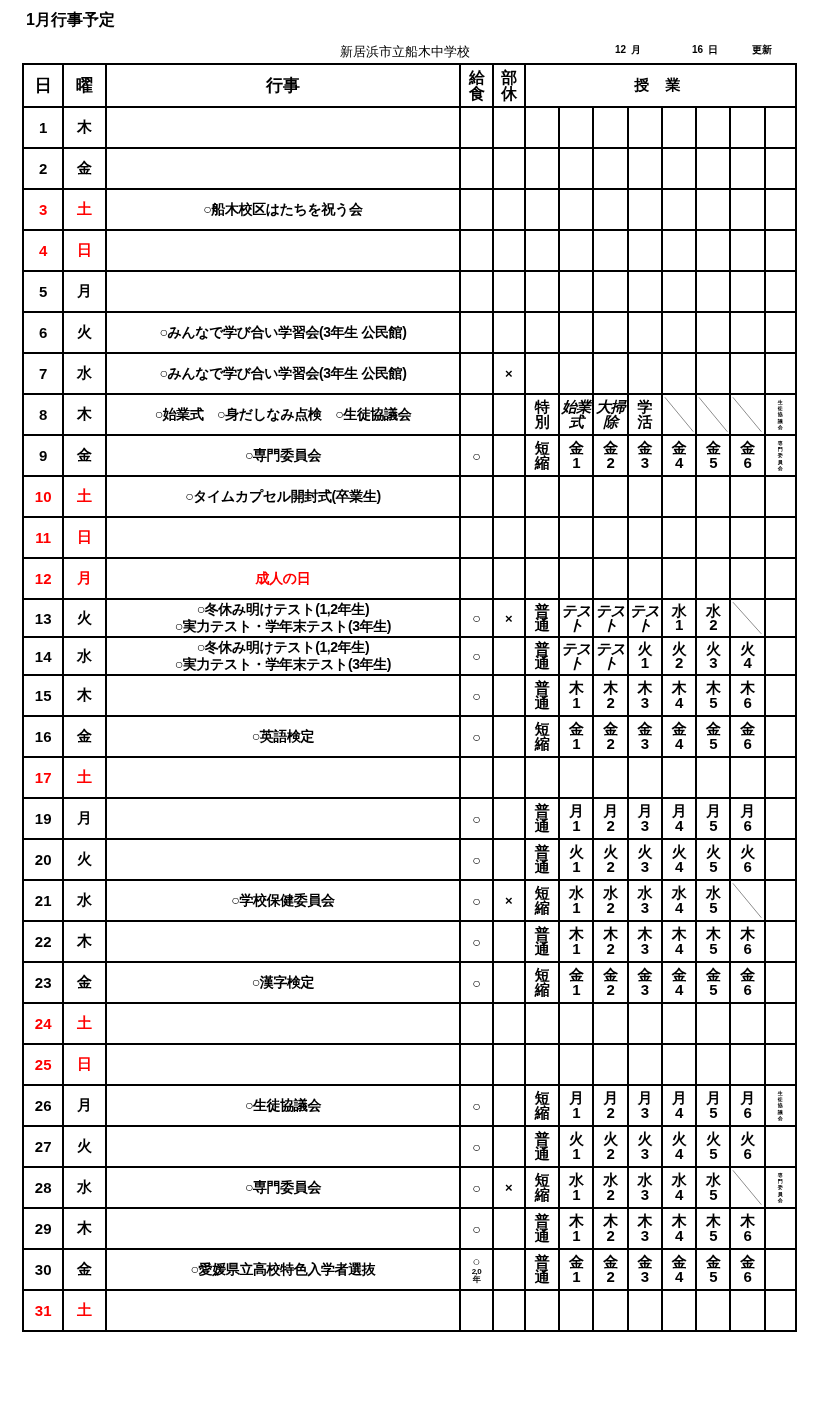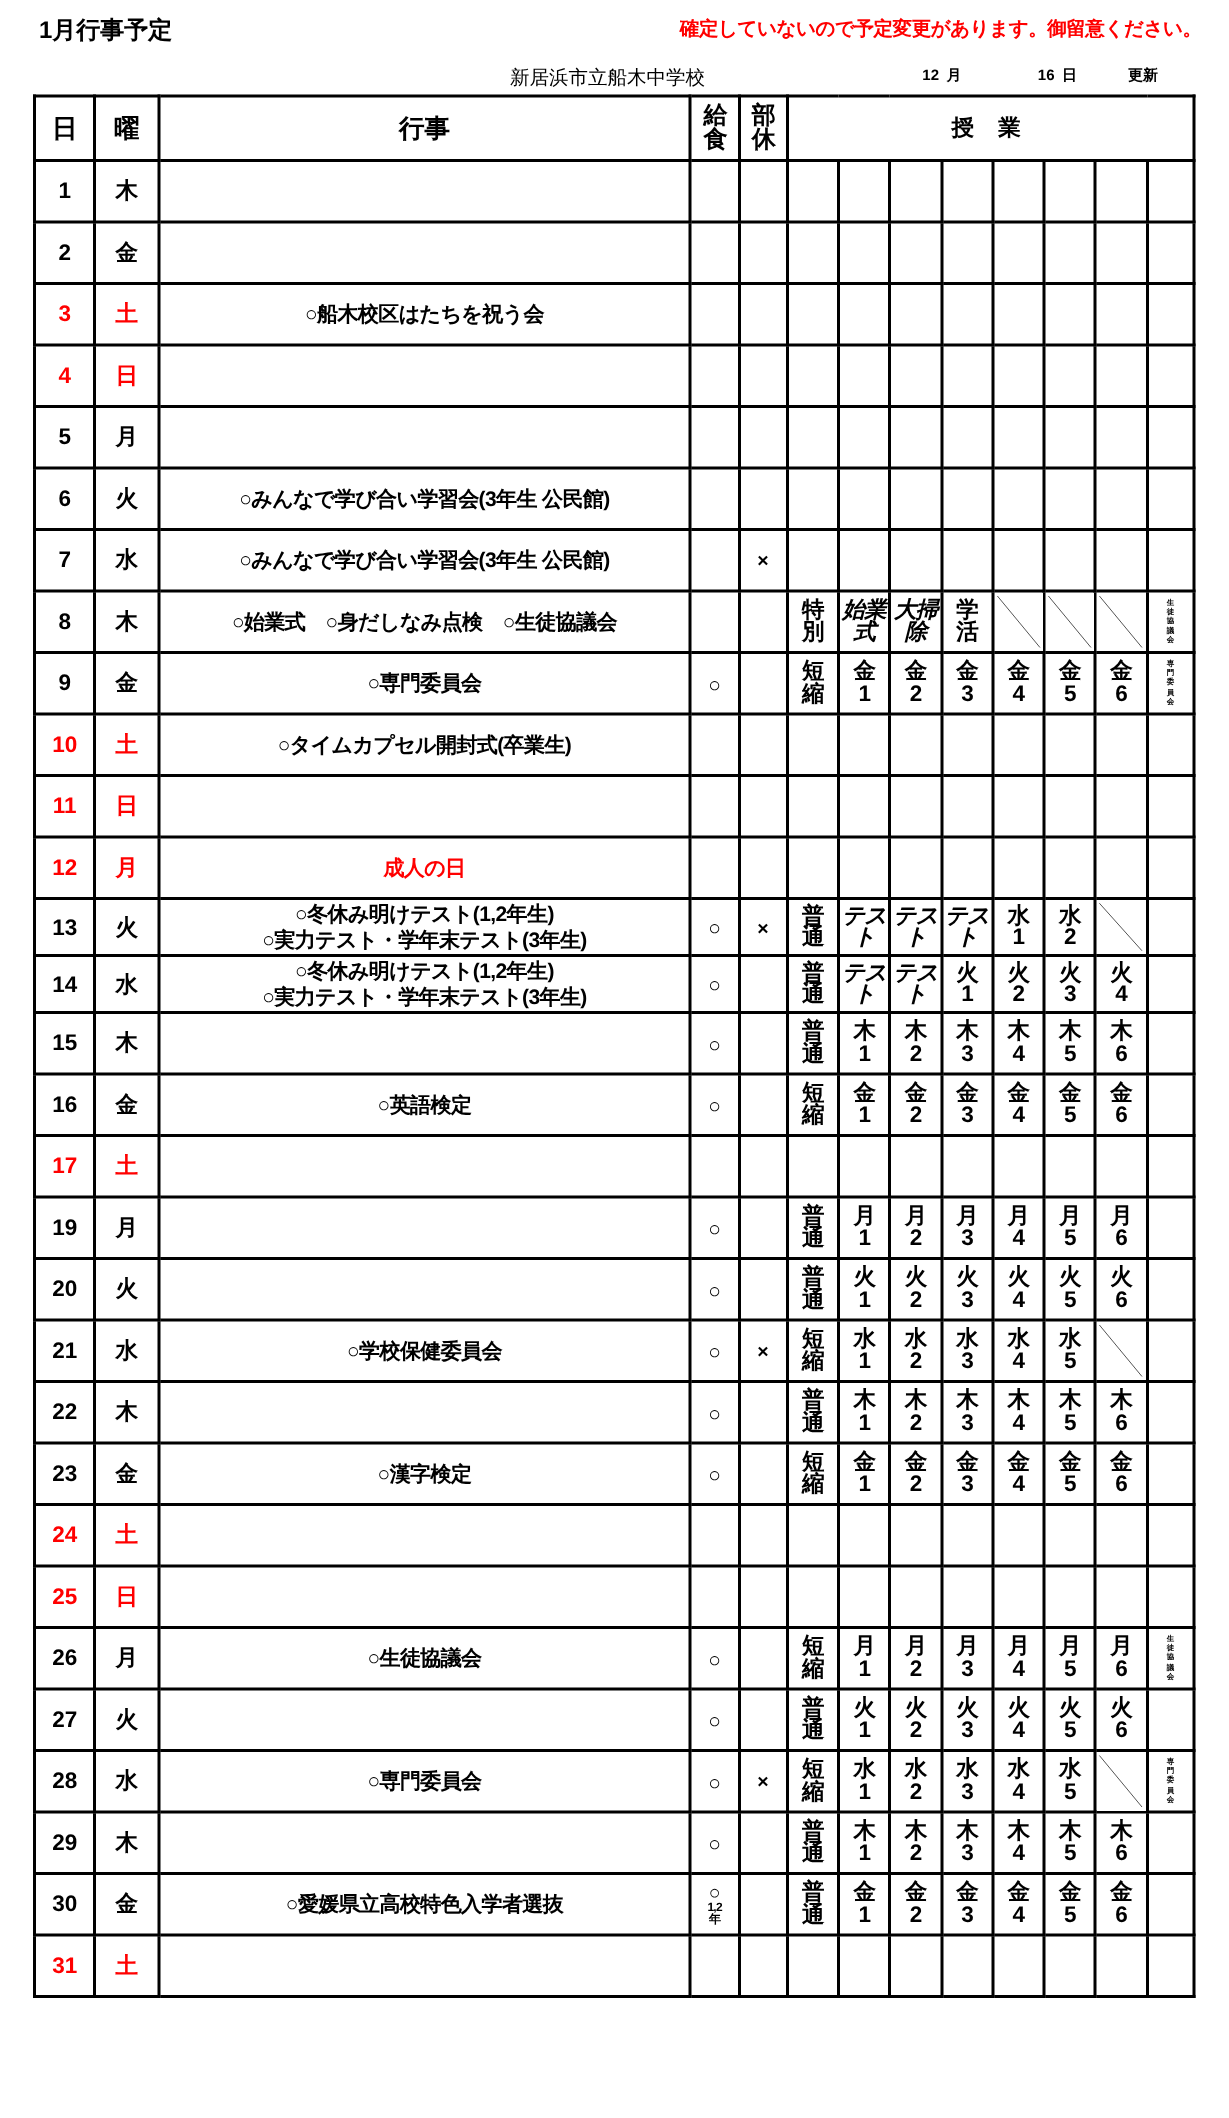--- a/index.html
+++ b/index.html
@@ -168,21 +168,20 @@
   .vnote em { font-style: normal; display: block; font-weight: bold; }
 
   
   .red { color: #ff0000; }
 </style>
 </head>
 <body>
 
 <div class="page-header">
   <div class="doc-title">1月行事予定</div>
-  <div class="notice">確定していないので予定変更があります。御留意ください。</div>
   <div class="school-name">新居浜市立船木中学校</div>
   <div class="updated">
     <span class="upd-month">12</span><span class="upd-mlabel">月</span><span class="upd-day">16</span><span class="upd-dlabel">日</span><span class="upd-word">更新</span>
   </div>
 </div>
 
 <table class="schedule">
   <colgroup>
     <col class="c-day">
       <col class="c-wd">
@@ -1194,21 +1193,21 @@
           </span>
         </td>
         <td class="cell-note"></td>
       </tr>
       <tr>
         <td class="cell-day">30</td>
         <td class="cell-wd">金</td>
         <td class="cell-event">
           <span class="ev-line">○愛媛県立高校特色入学者選抜</span>
         </td>
-        <td class="cell-lunch"><span class="lunch-stack"><span class="l-mark">○</span><span class="l-sub">1,2</span><span class="l-sub">年</span></span></td>
+        <td class="cell-lunch"><span class="lunch-stack"><span class="l-mark">○</span><span class="l-sub">2,0</span><span class="l-sub">年</span></span></td>
         <td class="cell-club"></td>
         <td class="cell-type">
           <span class="pstack">
             <b>普</b>
             <b>通</b>
           </span>
         </td>
         <td class="cell-period">
           <span class="pstack">
             <b>金</b>

